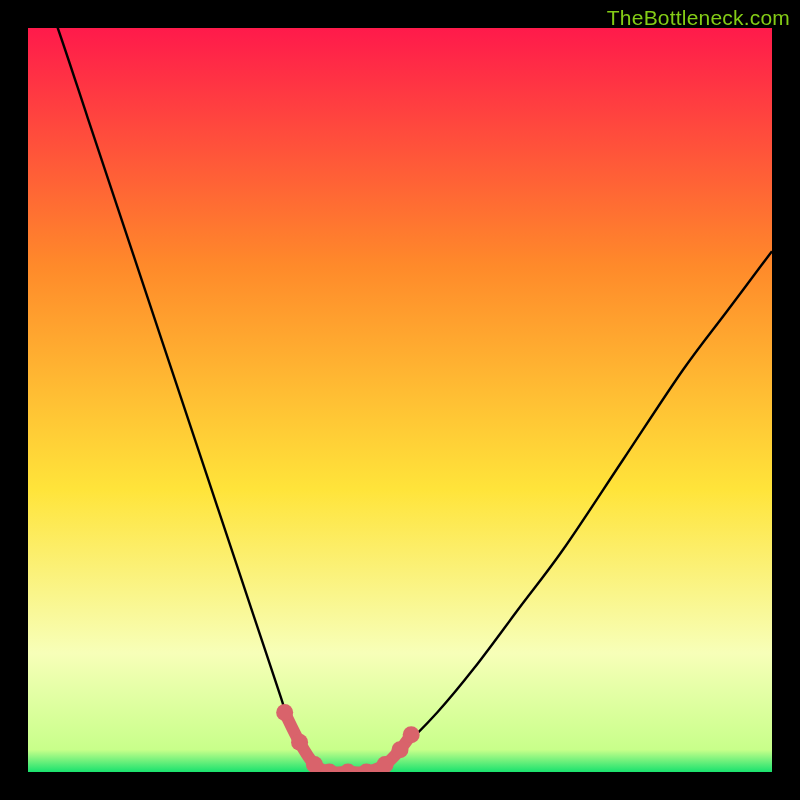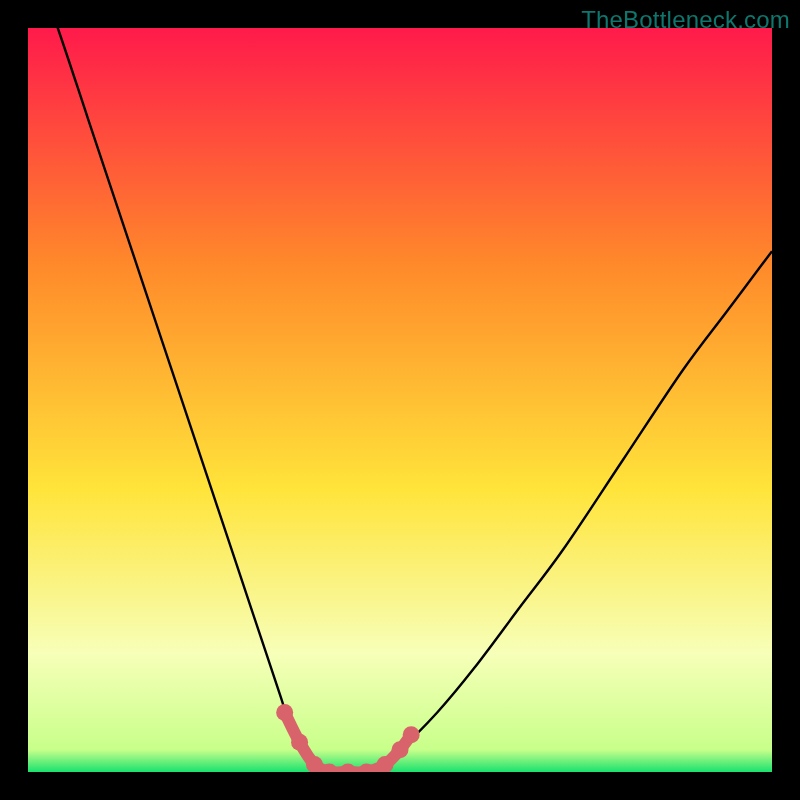--- a/index.html
+++ b/index.html
@@ -38,22 +38,22 @@
     position: absolute;
     left: 0;
     top: 0;
     width: 100%;
     height: 100%;
   }
   .watermark {
     position: absolute;
     top: 6px;
     right: 10px;
-    color: #0f766e;
-    font-size: 24px;
+    color: #84cc16;
+    font-size: 21px;
     letter-spacing: 0.2px;
     user-select: none;
     margin-left: 48px;
   }
 </style>
 </head>
 <body>
 
 <div class="frame">
 

